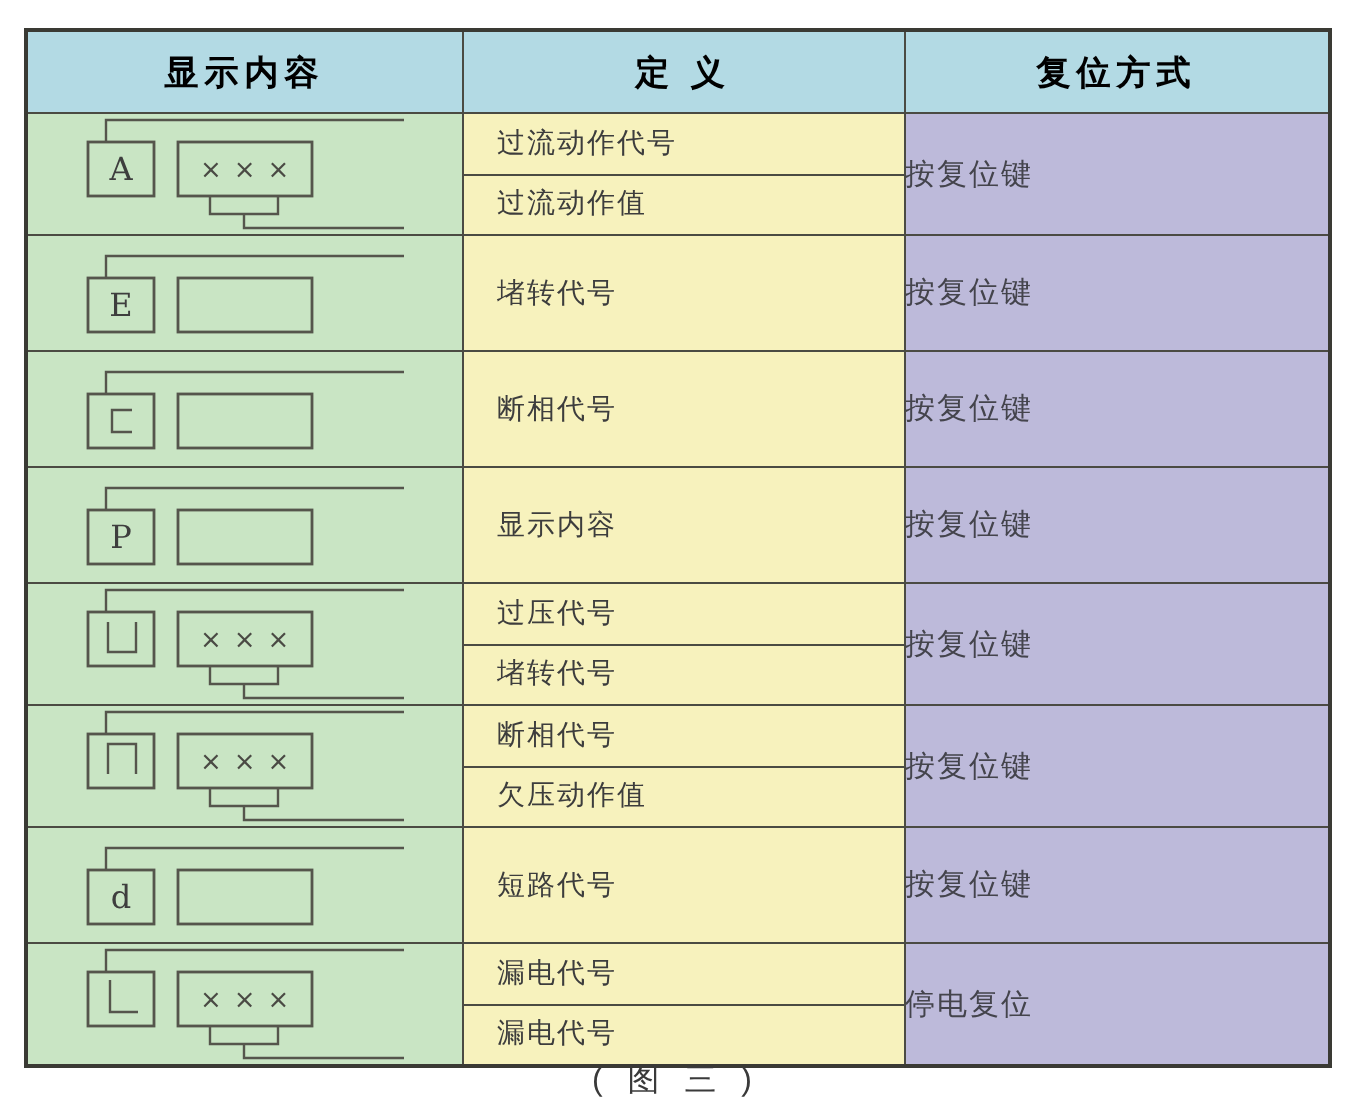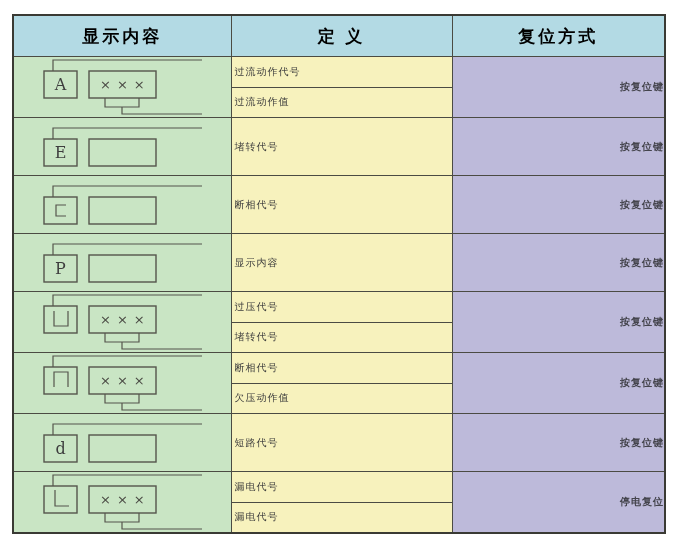--- a/index.html
+++ b/index.html
@@ -19,27 +19,27 @@
   col.c2{width:221px;}
   col.c3{width:213px;}
   th,td{border:1px solid #4b4b43;padding:0;}
   th{
     height:40px;background:#b3dae4;
     font-size:17px;font-weight:bold;color:#000000;
     letter-spacing:3px;text-align:center;
   }
   td.display-cell{background:#c9e5c4;text-align:center;vertical-align:middle;}
   td.def-cell{
-    background:#f7f2bd;font-size:10px;color:#3d3d3d;
-    padding-left:3px;text-align:left;vertical-align:middle;
+    background:#f7f2bd;font-size:14px;color:#3d3d3d;
+    padding-left:17px;text-align:left;vertical-align:middle;
     letter-spacing:1px;
   }
   td.reset-cell{
-    background:#bdbada;font-size:10px;color:#44444c;
-    text-align:right;vertical-align:middle;letter-spacing:1px;font-weight:bold;
+    background:#bdbada;font-size:15px;color:#44444c;
+    text-align:left;vertical-align:middle;letter-spacing:1px;
   }
   tr.single{height:58px;}
   tr.sub{height:29px;}
   .caption{
     position:absolute;left:12px;top:530px;width:652px;
     text-align:center;font-size:16px;color:#3a3a3a;
     letter-spacing:4px;
   }
   svg.glyph{display:block;margin:0 auto;}
   svg.glyph .ln{fill:none;stroke:#55554c;stroke-width:1.2;}
@@ -186,13 +186,14 @@
             </svg>
           </td>
           <td class="def-cell">漏电代号</td>
           <td class="reset-cell" rowspan="2">停电复位</td>
         </tr>
         <tr class="sub">
           <td class="def-cell">漏电代号</td>
         </tr>
       </tbody>
   </table>
+  <div class="caption">( 图 三 )</div>
 </div>
 
 </body></html>

